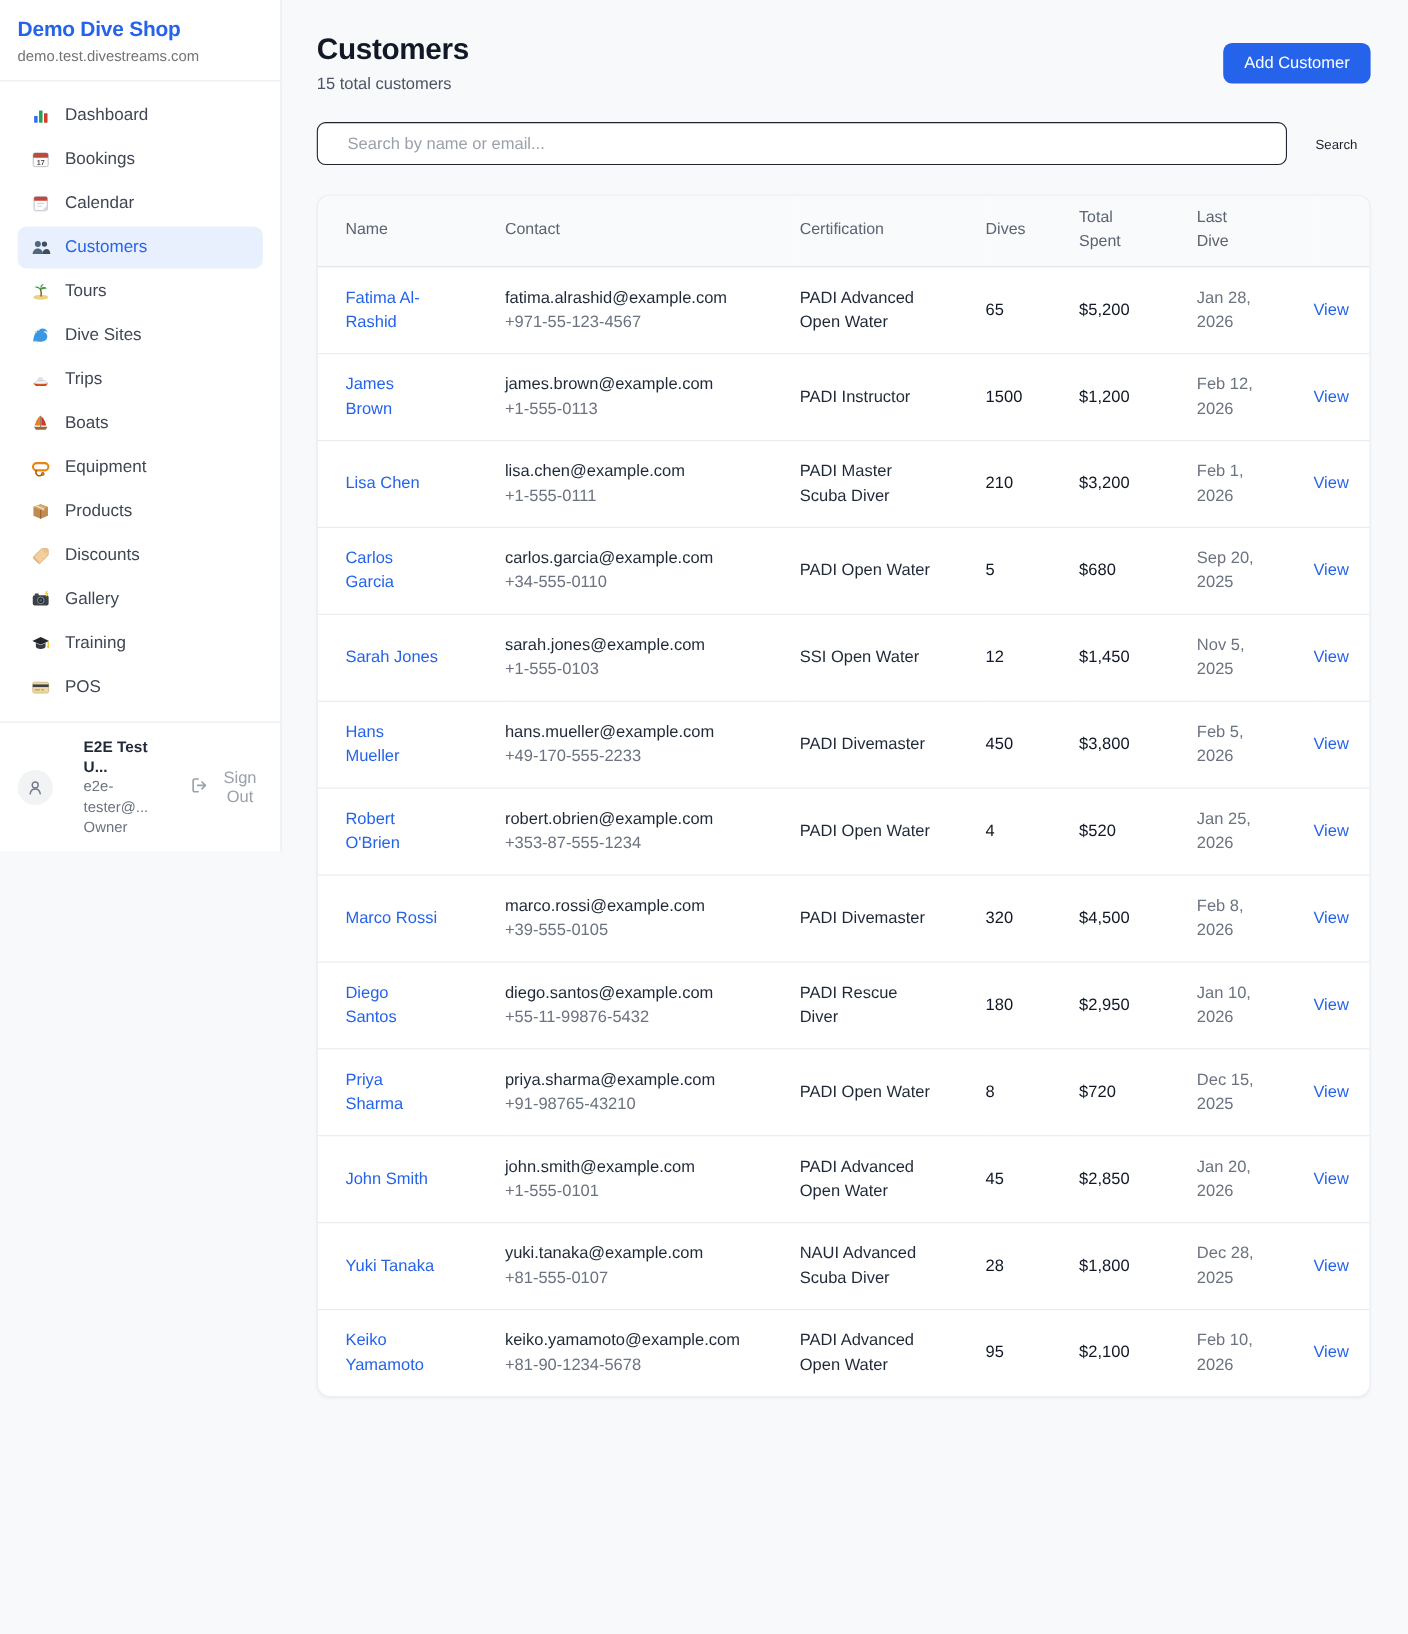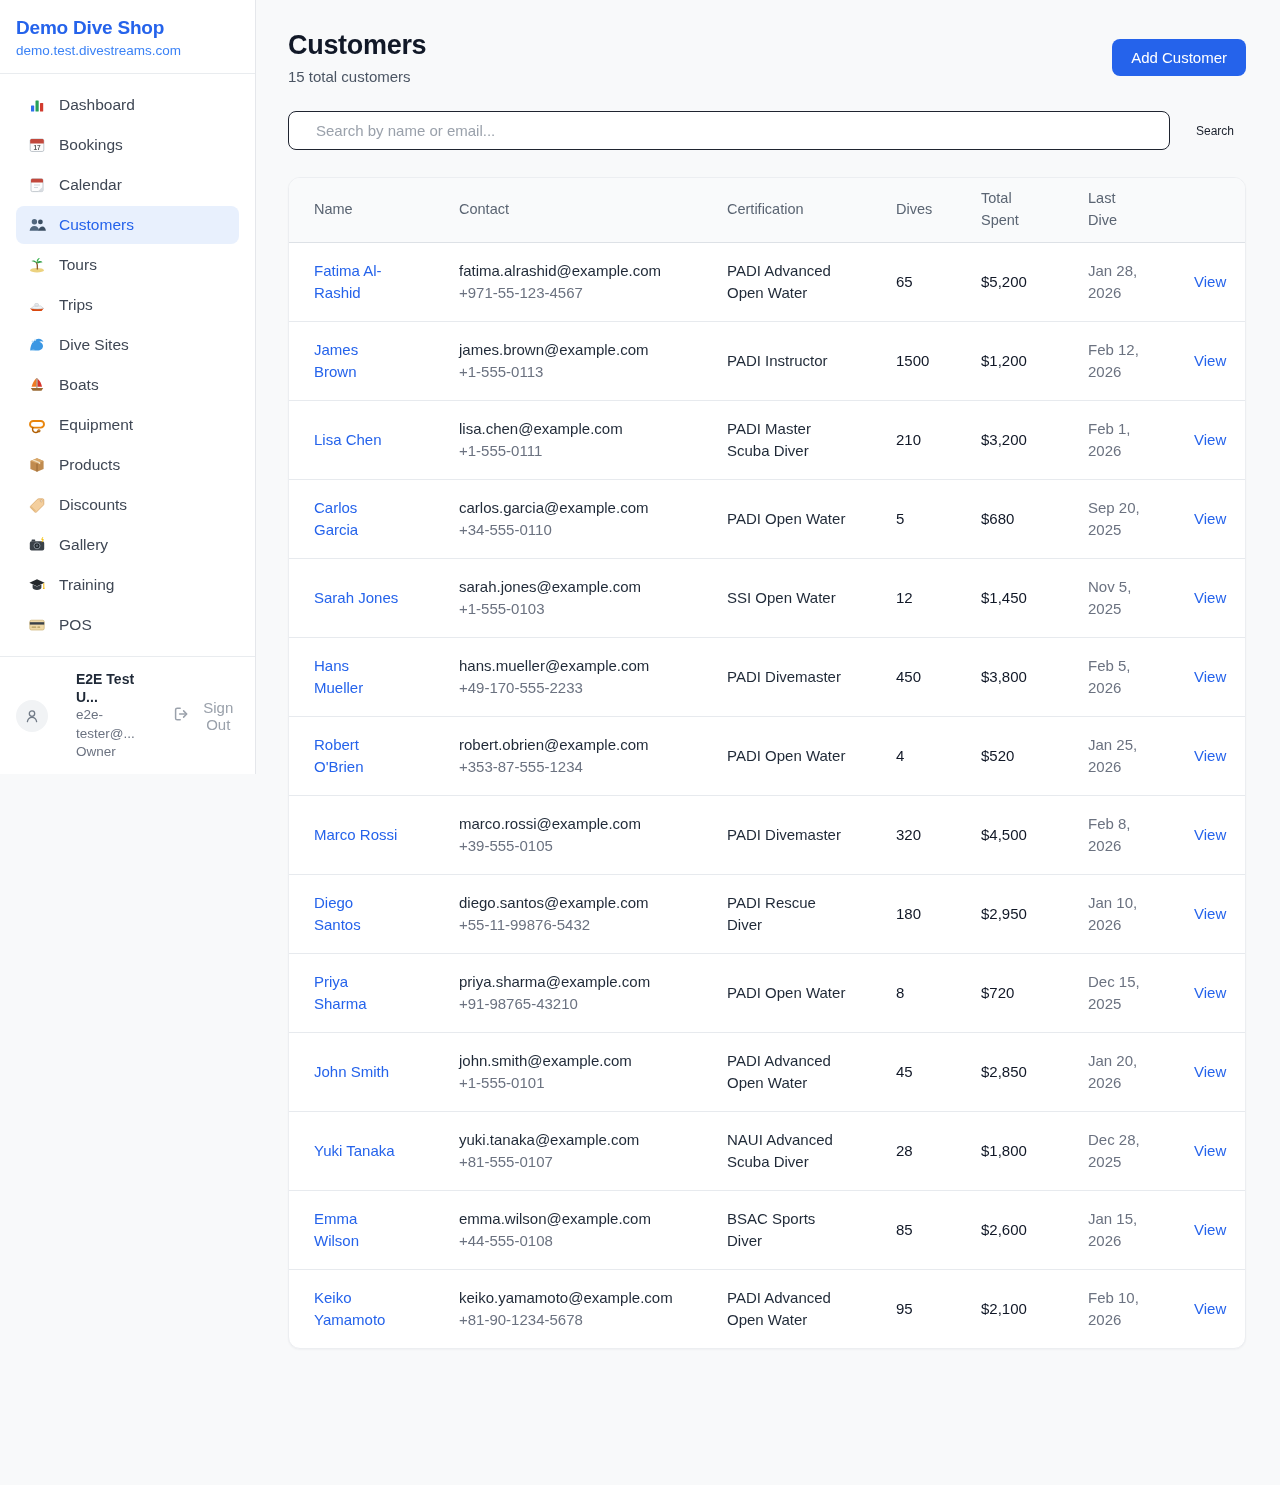--- a/index.html
+++ b/index.html
@@ -3,21 +3,21 @@
 <meta charset="utf-8">
 <style>
   * { box-sizing: border-box; }
   html,body { margin:0; padding:0; background:#f8f9fa; font-family:"Liberation Sans", sans-serif; color:#111827; }
   .app { width:1276px; min-height:1485px; display:flex; align-items:flex-start; }
 
   
   .sidebar { width:256px; background:#fff; border-right:1px solid #e5e7eb; flex-shrink:0; }
   .brand { padding:17px 16px 15px 16px; border-bottom:1px solid #e9ecef; }
   .brand-title { font-size:19px; font-weight:700; color:#2563eb; letter-spacing:-0.2px; }
-  .brand-domain { font-size:13.5px; color:#3b82f6; margin-top:4px; }
+  .brand-domain { font-size:13.5px; color:#737373; margin-top:4px; }
   .nav { padding:12px 16px 10px 16px; border-bottom:1px solid #e9ecef; }
   .nav-item { display:flex; align-items:center; gap:13px; padding:10px 12px; border-radius:8px; font-size:15.5px; color:#3f4754; cursor:pointer; margin-bottom:2px; }
   .nav-item.active { background:#e8f0fd; color:#2563eb; }
   .nav-icon { width:18px; height:18px; display:inline-flex; flex-shrink:0; }
   .user-box { padding:13px 16px; display:flex; align-items:center; gap:28px; }
   .avatar { width:32px; height:32px; border-radius:50%; background:#f1f3f5; display:flex; align-items:center; justify-content:center; flex-shrink:0; }
   .user-meta { min-width:0; }
   .user-name { font-size:14px; font-weight:700; color:#1f2937; line-height:1.3; }
   .user-email, .user-role { font-size:13.5px; color:#6b7280; line-height:1.35; }
   .signout-btn { margin-left:auto; display:flex; align-items:center; gap:7px; background:none; border:none; font-family:inherit; font-size:15px; color:#9aa1ab; cursor:pointer; padding:0; }
@@ -121,37 +121,37 @@
               <path d="M8.6 6.3C7.2 4.4 5.1 3.9 3.2 5c1.9.5 3.6 1 5.1 2Z" fill="#2f9e44"></path>
               <path d="M8.8 6C8.4 3.7 9.7 2 12 1.9c-1.3 1.4-2.2 2.8-2.5 4.5Z" fill="#37b24d"></path>
               <path d="M9 6.3c1.9-1.7 4-1.7 5.6-.1-1.9.1-3.6.5-5.2 1.3Z" fill="#2f9e44"></path>
             </svg>
           </span>
     <span class="nav-label">Tours</span>
   </div>
         <div class="nav-item">
     <span class="nav-icon">
             <svg width="18" height="18" viewBox="0 0 18 18">
-              <path d="M2 12.3c4.3 1 9.5 1 13.8 0l-2.2 2.6H4.6Z" fill="#d9480f"></path>
-              <path d="M3.2 12.2l2.6-2.1 6.8-.2 2.9 2.4c-4.1.9-8.4.9-12.3-.1Z" fill="#f1f3f5" stroke="#b6bcc2" stroke-width="0.5"></path>
-              <rect x="6.8" y="7.6" width="3.6" height="2.4" rx="0.7" fill="#e9ecef" stroke="#b6bcc2" stroke-width="0.5"></rect>
-            </svg>
-          </span>
-    <span class="nav-label">Trips</span>
-  </div>
-        <div class="nav-item">
-    <span class="nav-icon">
-            <svg width="18" height="18" viewBox="0 0 18 18">
               <path d="M2.2 14.5c.3-5.5 2.5-9.8 6-11.3 3.2-1.4 6.4.1 7.3 2.8-1.4-1-3-1.1-4.1-.3 2.3.7 3.6 2.3 3.6 4.3 0 2.7-2.3 4.6-5.6 4.6Z" fill="#3b97e3"></path>
               <circle cx="4.6" cy="5.6" r="1.1" fill="#bfe0f7"></circle>
               <circle cx="7.2" cy="3.7" r="1" fill="#d8ecfa"></circle>
               <path d="M2.2 14.5c1.5-.8 3.4-.9 5-.2-1.6.5-3.3.6-5 .2Z" fill="#bfe0f7"></path>
             </svg>
           </span>
     <span class="nav-label">Dive Sites</span>
+  </div>
+        <div class="nav-item">
+    <span class="nav-icon">
+            <svg width="18" height="18" viewBox="0 0 18 18">
+              <path d="M2 12.3c4.3 1 9.5 1 13.8 0l-2.2 2.6H4.6Z" fill="#d9480f"></path>
+              <path d="M3.2 12.2l2.6-2.1 6.8-.2 2.9 2.4c-4.1.9-8.4.9-12.3-.1Z" fill="#f1f3f5" stroke="#b6bcc2" stroke-width="0.5"></path>
+              <rect x="6.8" y="7.6" width="3.6" height="2.4" rx="0.7" fill="#e9ecef" stroke="#b6bcc2" stroke-width="0.5"></rect>
+            </svg>
+          </span>
+    <span class="nav-label">Trips</span>
   </div>
         <div class="nav-item">
     <span class="nav-icon">
             <svg width="18" height="18" viewBox="0 0 18 18">
               <path d="M8.3 2.2v8.6H3.6c.9-3.6 2.5-6.6 4.7-8.6Z" fill="#ef7b24"></path>
               <path d="M9.5 2.5c2.3 2 3.8 4.9 4.5 8.3H9.5Z" fill="#d7342a"></path>
               <path d="M2.8 12h12.4l-1.7 2.7H4.7Z" fill="#9a6a33"></path>
               <line x1="8.9" y1="2" x2="8.9" y2="12" stroke="#6f4e24" stroke-width="0.7"></line>
             </svg>
           </span>
@@ -422,32 +422,20 @@
       <div class="email">yuki.tanaka@example.com</div>
       <div class="phone">+81-555-0107</div>
     </td>
     <td class="col-cert"><span class="cert">NAUI Advanced Scuba Diver</span></td>
     <td class="col-dives"><span class="dives">28</span></td>
     <td class="col-spent"><span class="spent">$1,800</span></td>
     <td class="col-last"><span class="last-dive">Dec 28, 2025</span></td>
     <td class="col-view"><a class="view-link">View</a></td>
   </tr>
             <tr>
-    <td class="col-name"><a class="name-link">Emma Wilson</a></td>
-    <td class="col-contact">
-      <div class="email">emma.wilson@example.com</div>
-      <div class="phone">+44-555-0108</div>
-    </td>
-    <td class="col-cert"><span class="cert">BSAC Sports Diver</span></td>
-    <td class="col-dives"><span class="dives">85</span></td>
-    <td class="col-spent"><span class="spent">$2,600</span></td>
-    <td class="col-last"><span class="last-dive">Jan 15, 2026</span></td>
-    <td class="col-view"><a class="view-link">View</a></td>
-  </tr>
-            <tr>
     <td class="col-name"><a class="name-link">Keiko Yamamoto</a></td>
     <td class="col-contact">
       <div class="email">keiko.yamamoto@example.com</div>
       <div class="phone">+81-90-1234-5678</div>
     </td>
     <td class="col-cert"><span class="cert">PADI Advanced Open Water</span></td>
     <td class="col-dives"><span class="dives">95</span></td>
     <td class="col-spent"><span class="spent">$2,100</span></td>
     <td class="col-last"><span class="last-dive">Feb 10, 2026</span></td>
     <td class="col-view"><a class="view-link">View</a></td>

